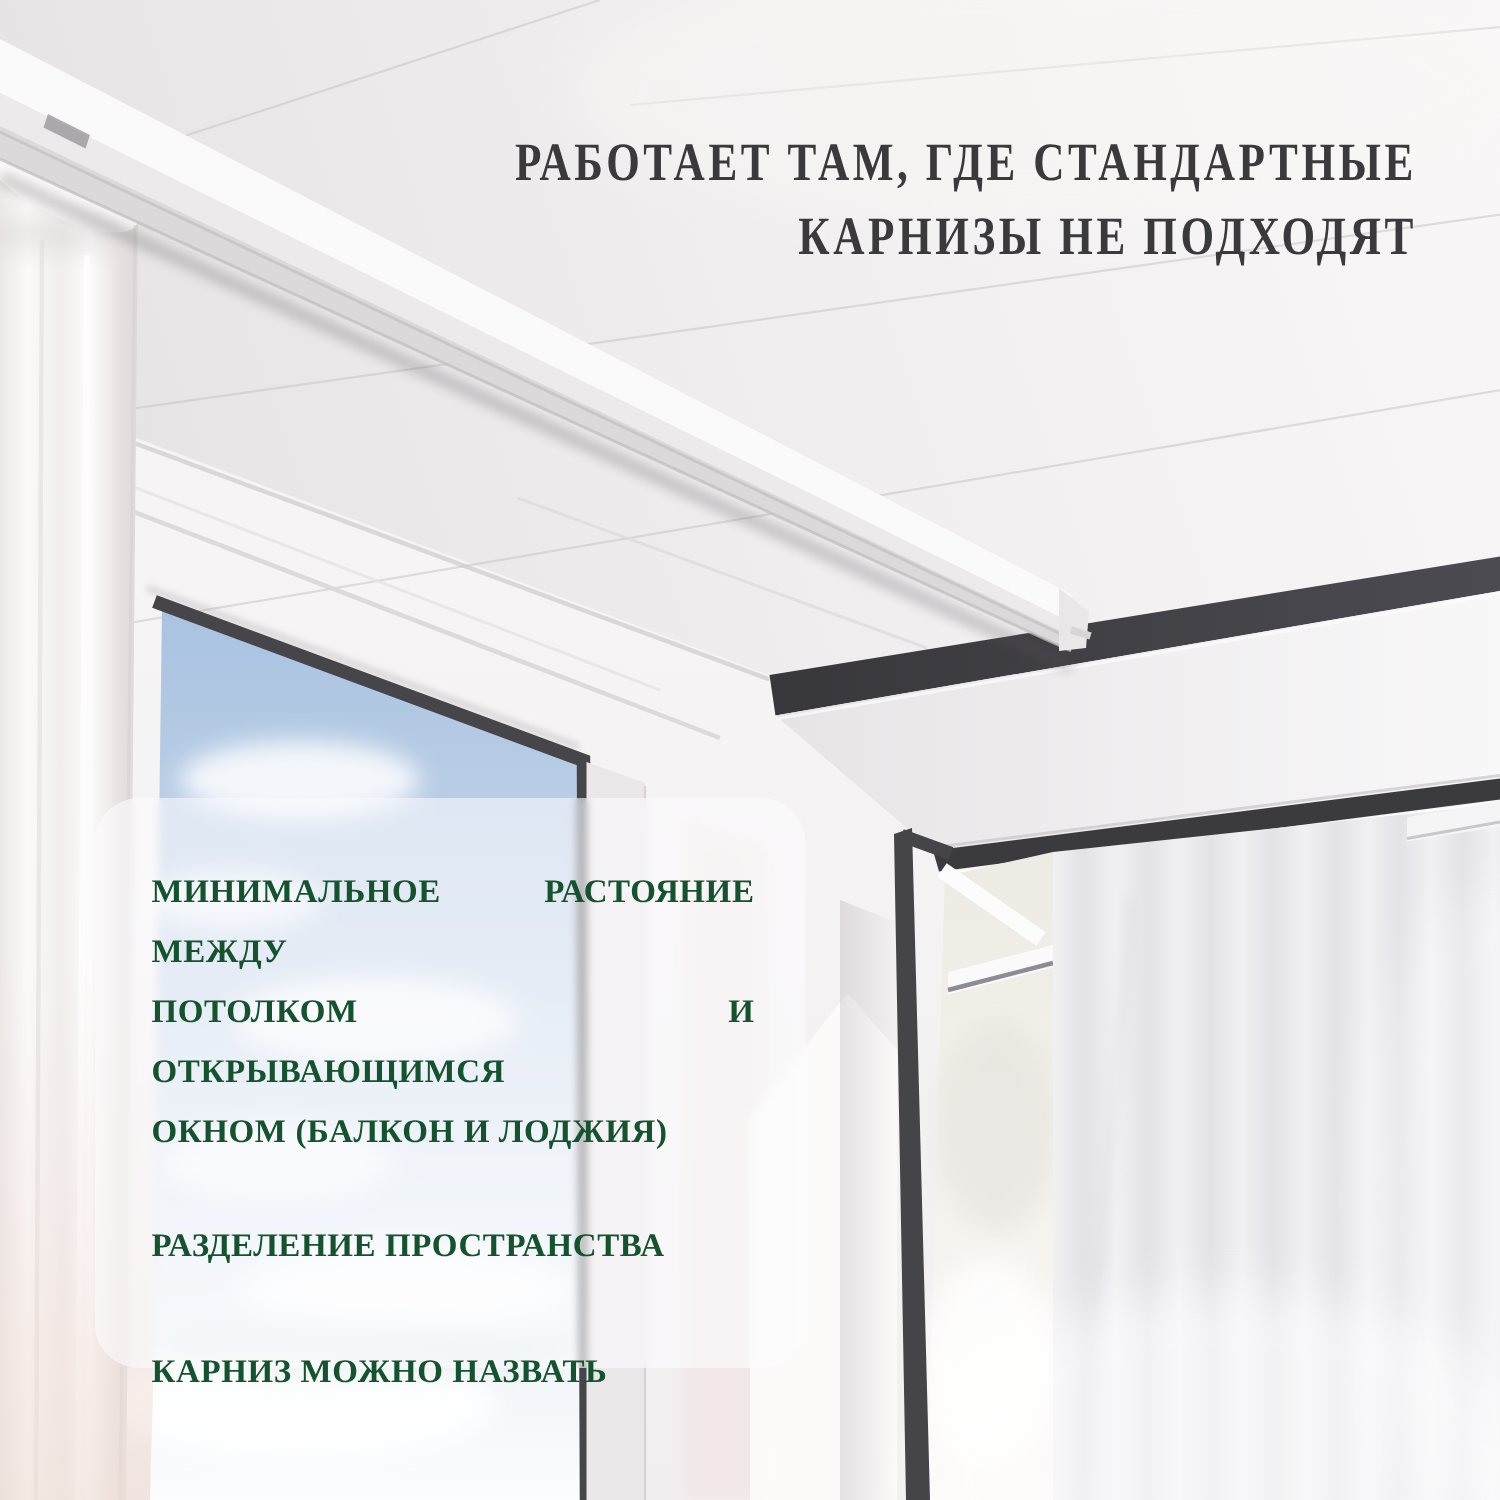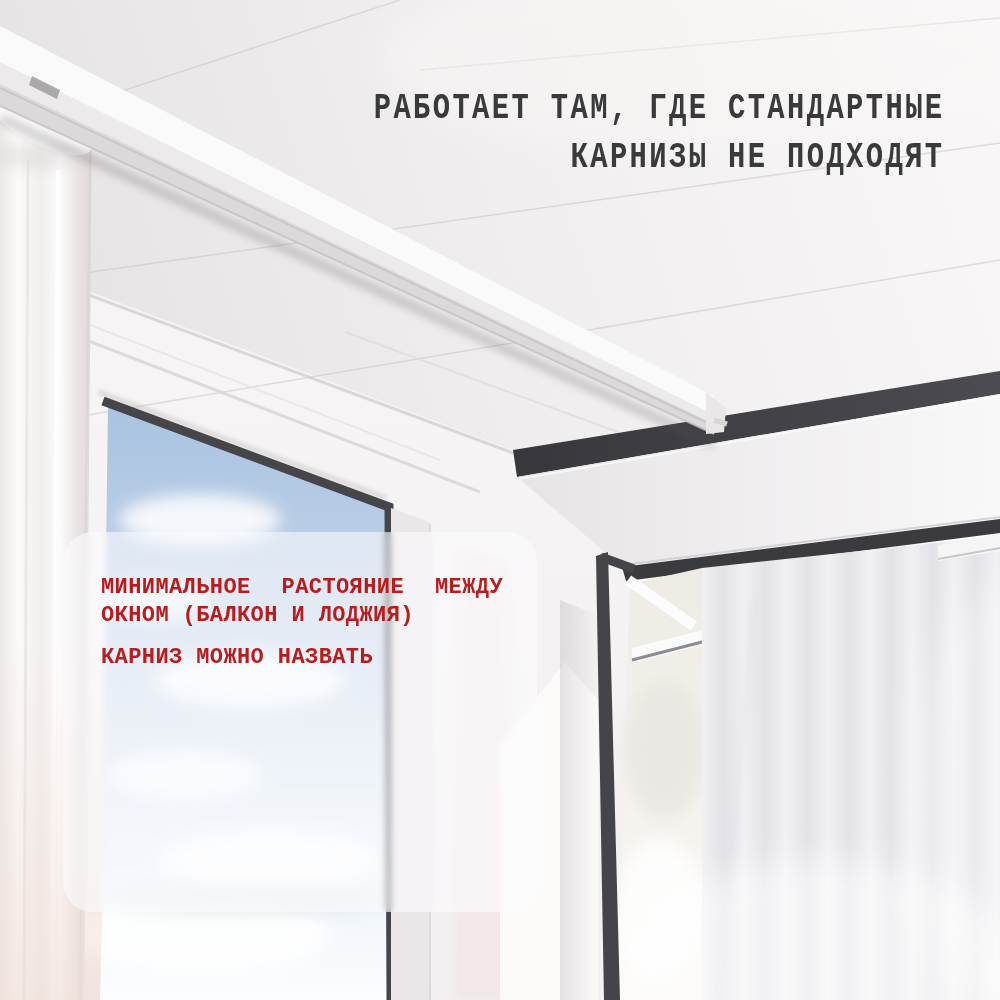--- a/index.html
+++ b/index.html
@@ -1,42 +1,42 @@
 <!DOCTYPE html>
 <html><head>
 <meta charset="utf-8">
 <style>
   html,body{margin:0;padding:0;background:#ffffff;}
   .stage{position:relative;width:1000px;height:1000px;overflow:hidden;
-         font-family:Liberation Mono, monospace;background:#f4f2f3;}
+         font-family:Liberation Serif, serif;background:#f4f2f3;}
   .stage svg{position:absolute;left:0;top:0;}
 
   
   .headline{
     position:absolute;top:84px;right:55px;
     text-align:right;color:#3a393b;
     font-size:36px;line-height:49px;font-weight:700;
     letter-spacing:3px;white-space:nowrap;
     transform:scaleX(0.80);transform-origin:top right;
   }
 
   
   .card{
     position:absolute;left:63px;top:532px;width:474px;height:380px;
     box-sizing:border-box;border-radius:30px;
     background:rgba(253,254,255,0.55);
     backdrop-filter:blur(3px);-webkit-backdrop-filter:blur(3px);
     padding:42px 34px 0 38px;
-    color:#b91c1c;font-size:22px;line-height:28px;font-weight:700;
+    color:#14532d;font-size:22px;line-height:40px;font-weight:700;
     letter-spacing:0.4px;
   }
   .card .just{text-align:justify;text-align-last:justify;}
   .card .item-a{margin-top:32px;}
   .card .item-b{margin-top:36px;}
-  .card .item-c{margin-top:14px;}
+  .card .item-c{margin-top:44px;}
 </style>
 </head>
 <body>
 
 <div class="stage">
 
   <svg width="1000" height="1000" viewBox="0 0 1000 1000">
     <defs>
       <linearGradient id="ceilGrad" gradientUnits="userSpaceOnUse" x1="0" y1="330" x2="1000" y2="0">
         <stop offset="0" stop-color="#e5e2e3"></stop>
@@ -193,20 +193,22 @@
   </svg>
 
   <div class="headline">
     <div>РАБОТАЕТ ТАМ, ГДЕ СТАНДАРТНЫЕ</div>
     <div>КАРНИЗЫ НЕ ПОДХОДЯТ</div>
   </div>
 
   <div class="card">
     <div>
       <div class="just">МИНИМАЛЬНОЕ РАСТОЯНИЕ МЕЖДУ</div>
+      <div class="just">ПОТОЛКОМ И ОТКРЫВАЮЩИМСЯ</div>
       <div>ОКНОМ (БАЛКОН И ЛОДЖИЯ)</div>
     </div>
+    <div class="item-b">РАЗДЕЛЕНИЕ ПРОСТРАНСТВА</div>
     <div class="item-c">
       <div>КАРНИЗ МОЖНО НАЗВАТЬ</div>
     </div>
   </div>
 
 </div>
 
 </body></html>

